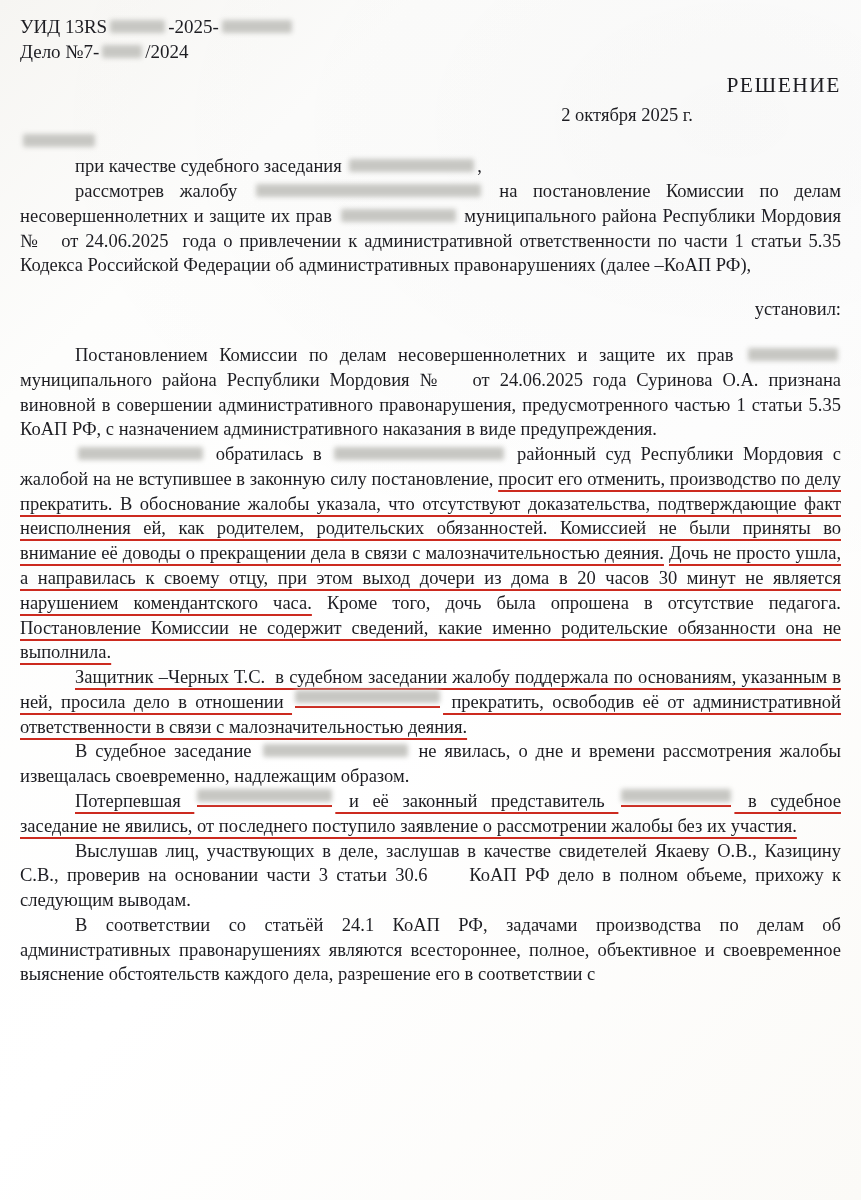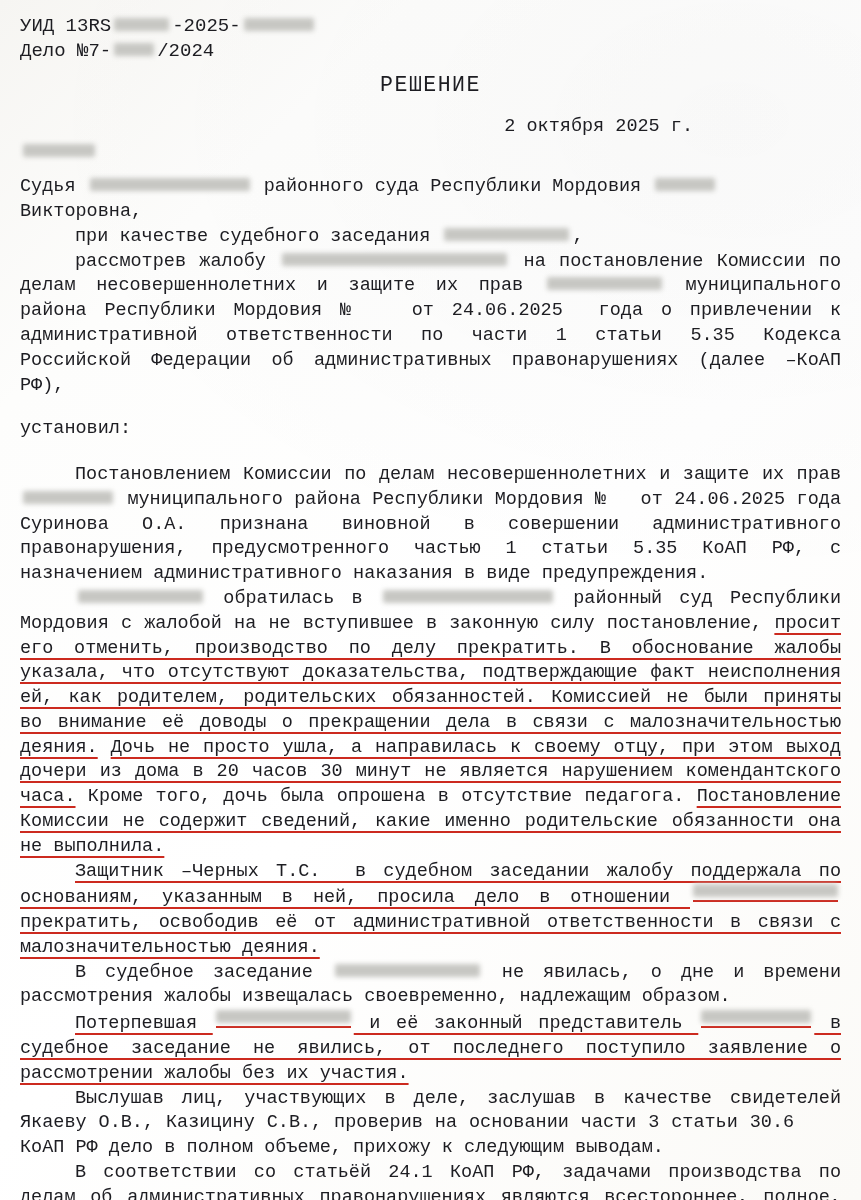--- a/index.html
+++ b/index.html
@@ -6,33 +6,33 @@
   html, body { margin: 0; padding: 0; background: #ffffff; }
   .page {
     position: relative;
     width: 861px;
     height: 1200px;
     overflow: hidden;
     background:
       radial-gradient(1200px 800px at 85% 10%, rgba(0,0,0,0.025), rgba(0,0,0,0) 60%),
       linear-gradient(135deg, #f6f5f2 0%, #fdfdfc 20%, #ffffff 55%, #fbfaf7 100%);
     padding: 14px 20px 0 20px;
-    font-family: Liberation Mono, monospace;
+    font-family: Liberation Serif, serif;
     font-size: 18.5px;
     line-height: 1.34;
     color: #1d1d22;
   }
   .para { margin: 0; }
   .body   { text-align: justify; text-indent: 55px; }
   .meta   { text-align: left; font-size: 19px; }
-  .title  { text-align: center; font-size: 21.5px; letter-spacing: 1.5px; margin-top: 6px; }
-  .date   { text-align: right; padding-right: 148px; margin-top: 15px; }
+  .title  { text-align: right; font-size: 21.5px; letter-spacing: 1.5px; margin-top: 6px; }
+  .date   { text-align: right; padding-right: 148px; margin-top: 3px; }
   .place  { text-align: left; margin-top: 2px; }
   .judge  { margin-top: 9px; }
-  .heading{ text-align: left; text-indent: 0; margin: 19px 0 21px 0; }
+  .heading{ text-align: right; text-indent: 0; margin: 19px 0 21px 0; }
 
   .u {
     text-decoration: underline;
     text-decoration-color: var(--u-color, #cc2a1f);
     text-decoration-thickness: 2.2px;
     text-underline-offset: 4.5px;
     text-decoration-skip-ink: none;
   }
   .redwrap { display: inline-block; vertical-align: baseline; margin: 0 3px; }
   .redwrap.u-line {
@@ -50,21 +50,20 @@
 </head>
 <body>
 
 <div class="page">
   <div id="doc-body">
       <p class="para meta"><span class="">УИД 13RS</span><span class="redwrap"><span class="redacted" style="width: 55px;"></span></span><span class="">-2025-</span><span class="redwrap"><span class="redacted" style="width: 70px;"></span></span></p>
       <p class="para meta"><span class="">Дело №7-</span><span class="redwrap"><span class="redacted" style="width: 40px;"></span></span><span class="">/2024</span></p>
       <p class="para title"><span class="">РЕШЕНИЕ</span></p>
       <p class="para date"><span class="">2 октября 2025 г.</span></p>
       <p class="para place"><span class="redwrap"><span class="redacted" style="width: 72px;"></span></span></p>
-      <p class="para judge"><span class="">Судья </span><span class="redwrap"><span class="redacted" style="width: 160px;"></span></span><span class=""> районного суда Республики Мордовия </span><span class="redwrap"><span class="redacted" style="width: 60px;"></span></span><span class=""> Викторовна,</span></p>
       <p class="para body"><span class="">при качестве судебного заседания </span><span class="redwrap"><span class="redacted" style="width: 125px;"></span></span><span class="">,</span></p>
       <p class="para body"><span class="">рассмотрев жалобу </span><span class="redwrap"><span class="redacted" style="width: 225px;"></span></span><span class=""> на постановление Комиссии по делам несовершеннолетних и защите их прав </span><span class="redwrap"><span class="redacted" style="width: 115px;"></span></span><span class=""> муниципального района Республики Мордовия №&nbsp;&nbsp; от 24.06.2025&nbsp; года о привлечении к административной ответственности по части 1 статьи 5.35 Кодекса Российской Федерации об административных правонарушениях (далее –КоАП РФ),</span></p>
       <p class="para heading"><span class="">установил:</span></p>
       <p class="para body"><span class="">Постановлением Комиссии по делам несовершеннолетних и защите их прав </span><span class="redwrap"><span class="redacted" style="width: 90px;"></span></span><span class=""> муниципального района Республики Мордовия №&nbsp;&nbsp; от 24.06.2025 года Суринова О.А. признана виновной в совершении административного правонарушения, предусмотренного частью 1 статьи 5.35 КоАП РФ, с назначением административного наказания в виде предупреждения.</span></p>
       <p class="para body"><span class="redwrap"><span class="redacted" style="width: 125px;"></span></span><span class=""> обратилась в </span><span class="redwrap"><span class="redacted" style="width: 170px;"></span></span><span class=""> районный суд Республики Мордовия с жалобой на не вступившее в законную силу постановление, </span><span class="u">просит его отменить, производство по делу прекратить. В обоснование жалобы указала, что отсутствуют доказательства, подтверждающие факт неисполнения ей, как родителем, родительских обязанностей. Комиссией не были приняты во внимание её доводы о прекращении дела в связи с малозначительностью деяния.</span><span class=""> </span><span class="u">Дочь не просто ушла, а направилась к своему отцу, при этом выход дочери из дома в 20 часов 30 минут не является нарушением комендантского часа.</span><span class=""> Кроме того, дочь была опрошена в отсутствие педагога. </span><span class="u">Постановление Комиссии не содержит сведений, какие именно родительские обязанности она не выполнила.</span></p>
       <p class="para body"><span class="u">Защитник –Черных Т.С.&nbsp; в судебном заседании жалобу поддержала по основаниям, указанным в ней, просила дело в отношении </span><span class="redwrap u-line"><span class="redacted" style="width: 145px;"></span></span><span class="u"> прекратить, освободив её от административной ответственности в связи с малозначительностью деяния.</span></p>
       <p class="para body"><span class="">В судебное заседание </span><span class="redwrap"><span class="redacted" style="width: 145px;"></span></span><span class=""> не явилась, о дне и времени рассмотрения жалобы извещалась своевременно, надлежащим образом.</span></p>
       <p class="para body"><span class="u">Потерпевшая </span><span class="redwrap u-line"><span class="redacted" style="width: 135px;"></span></span><span class="u"> и её законный представитель </span><span class="redwrap u-line"><span class="redacted" style="width: 110px;"></span></span><span class="u"> в судебное заседание не явились, от последнего поступило заявление о рассмотрении жалобы без их участия.</span></p>
       <p class="para body"><span class="">Выслушав лиц, участвующих в деле, заслушав в качестве свидетелей Якаеву О.В., Казицину С.В., проверив на основании части 3 статьи 30.6&nbsp;&nbsp;&nbsp;&nbsp; КоАП РФ дело в полном объеме, прихожу к следующим выводам.</span></p>
       <p class="para body"><span class="">В соответствии со статьёй 24.1 КоАП РФ, задачами производства по делам об административных правонарушениях являются всестороннее, полное, объективное и своевременное выяснение обстоятельств каждого дела, разрешение его в соответствии с</span></p>

